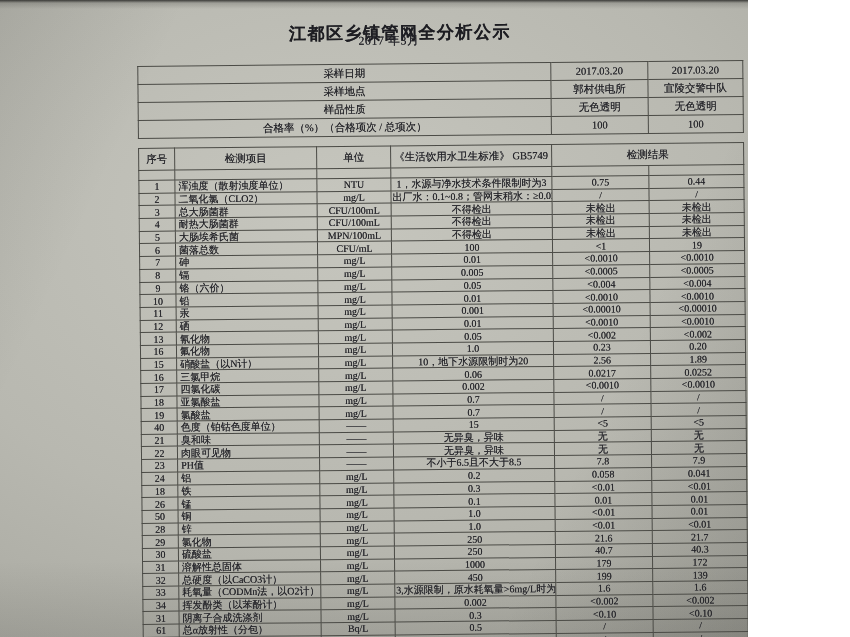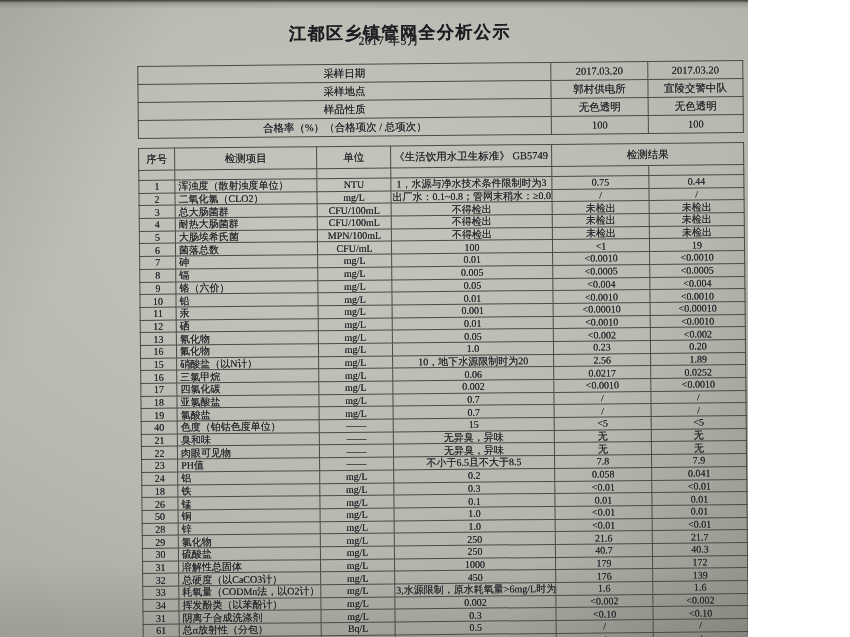--- a/index.html
+++ b/index.html
@@ -348,21 +348,21 @@
             <td class="body">mg/L</td>
             <td class="body">1000</td>
             <td class="body">179</td>
             <td class="body">172</td>
           </tr>
           <tr>
             <td class="body">32</td>
             <td class="body item">总硬度（以CaCO3计）</td>
             <td class="body">mg/L</td>
             <td class="body">450</td>
-            <td class="body">176</td>
+            <td class="body">199</td>
             <td class="body">139</td>
           </tr>
           <tr>
             <td class="body">33</td>
             <td class="body item">耗氧量（CODMn法，以O2计）</td>
             <td class="body">mg/L</td>
             <td class="body">3,水源限制，原水耗氧量&gt;6mg/L时为5</td>
             <td class="body">1.6</td>
             <td class="body">1.6</td>
           </tr>

